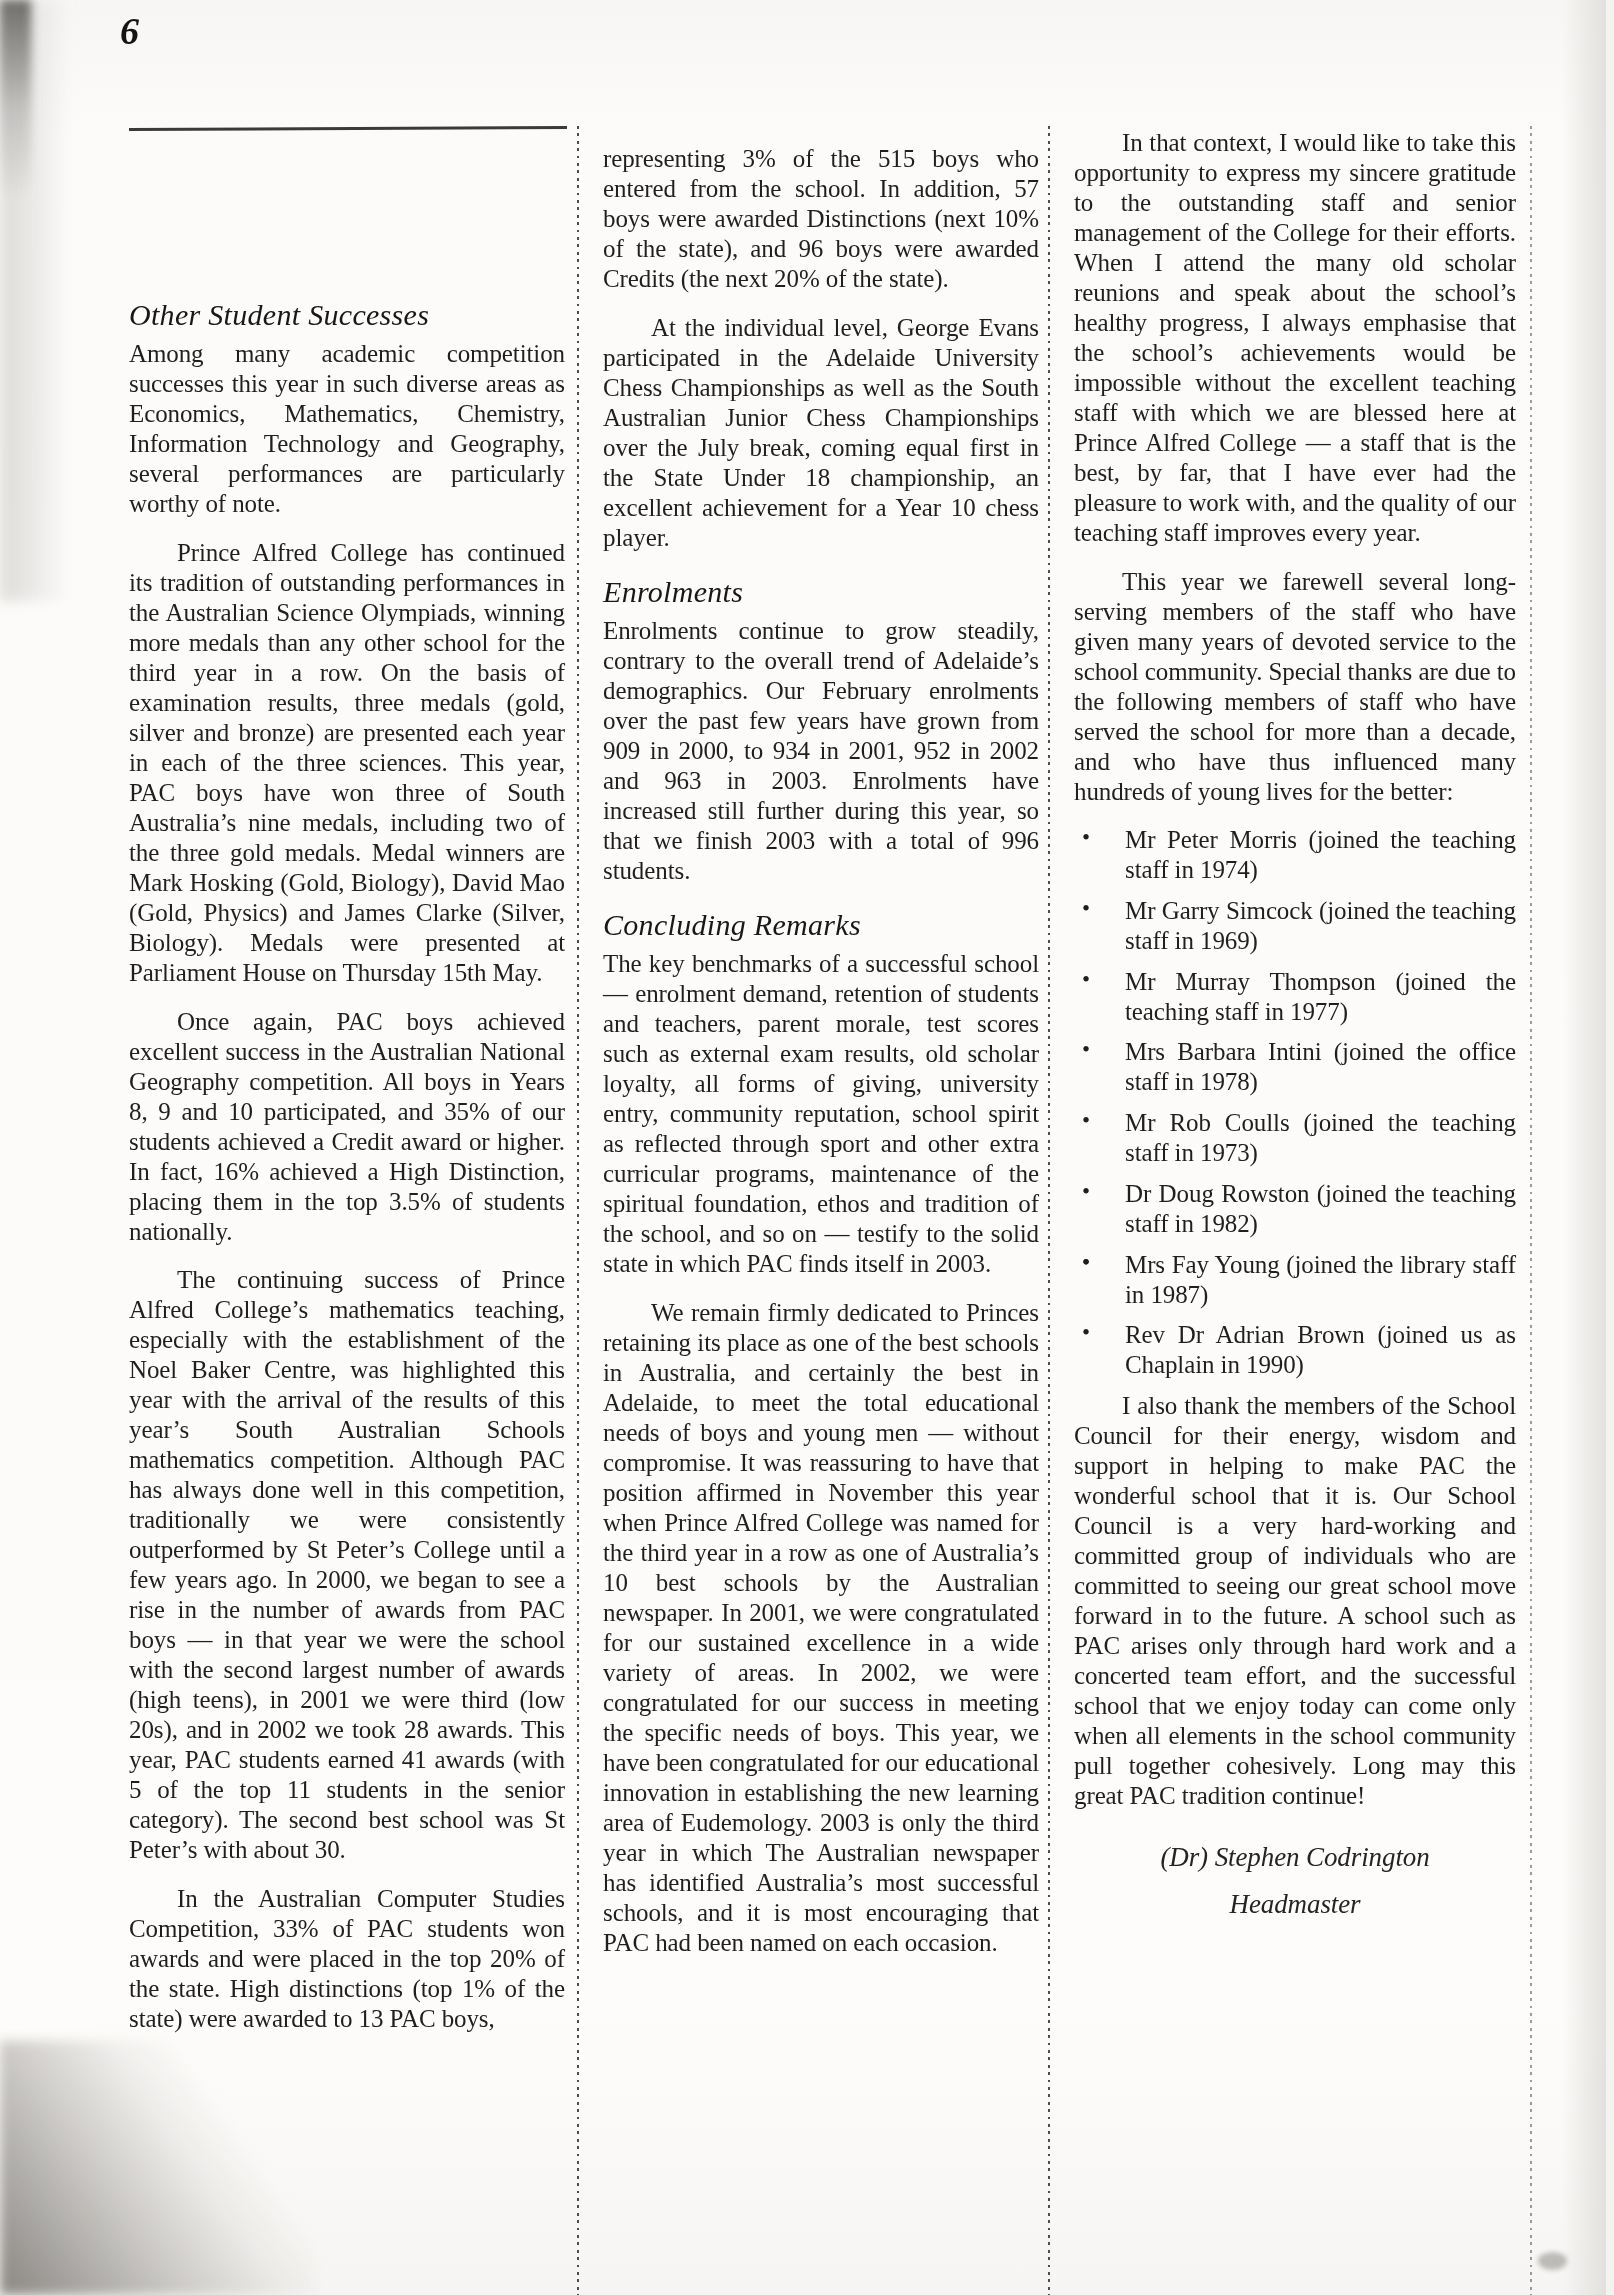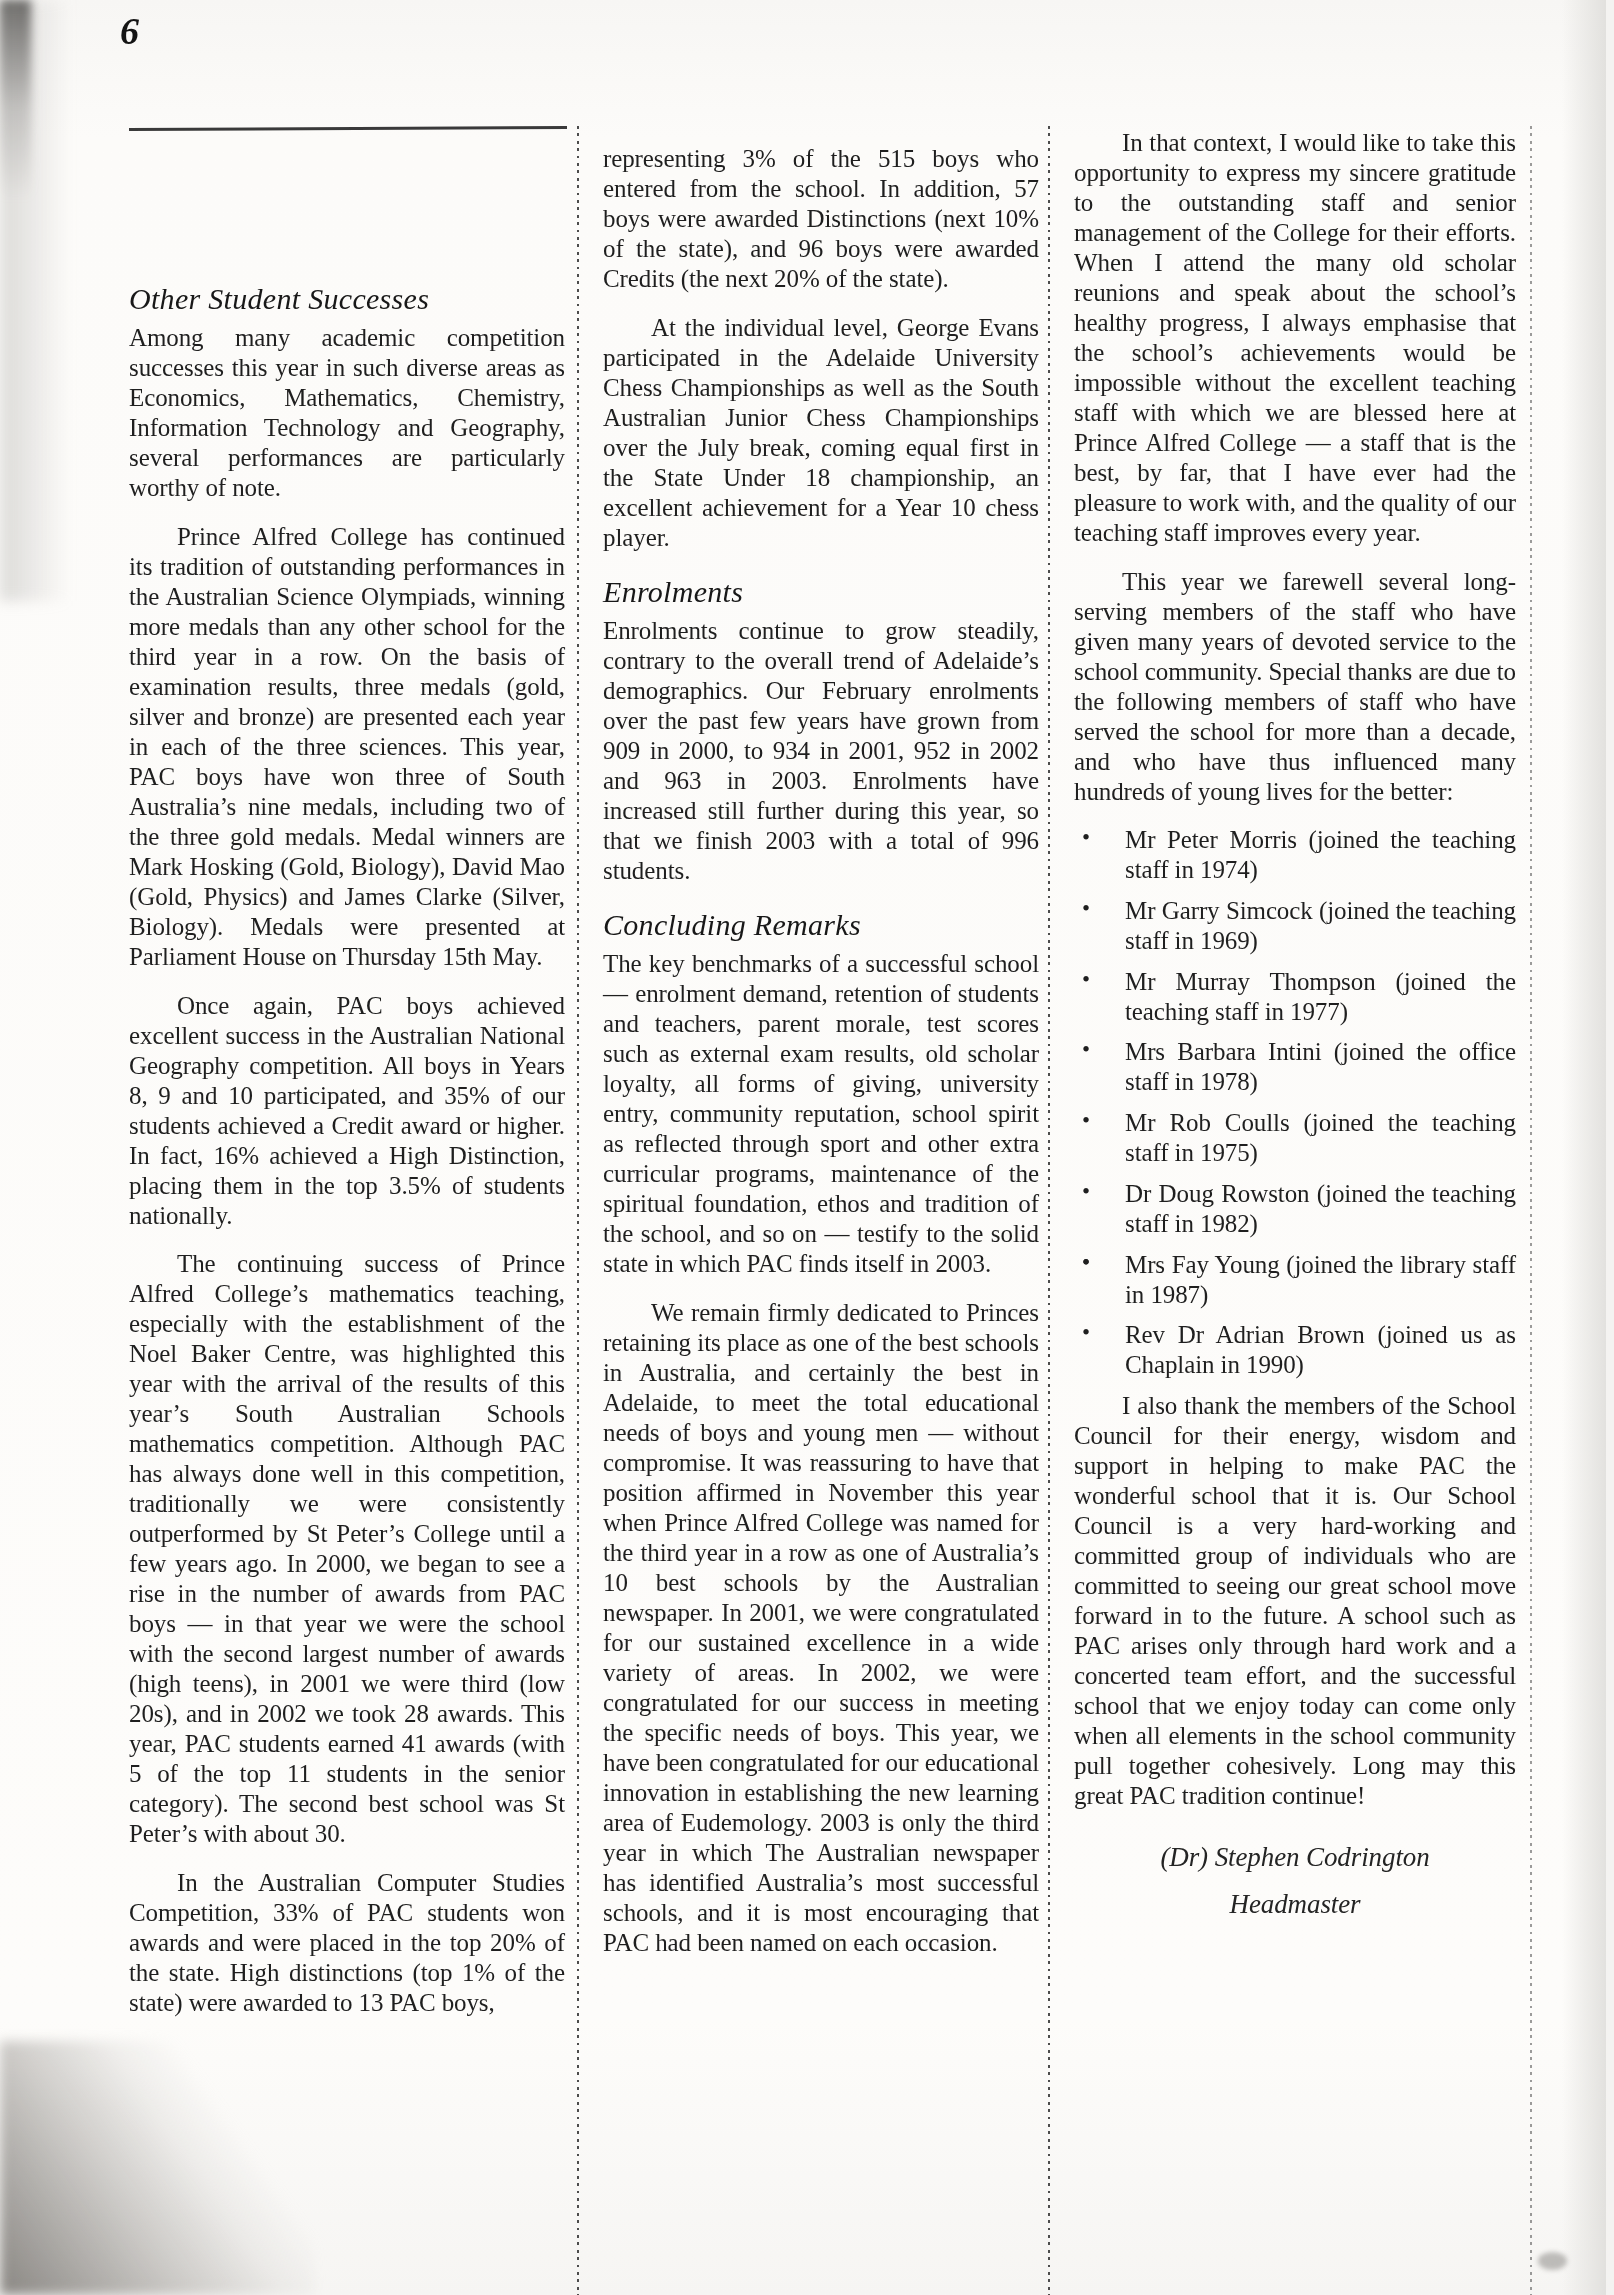--- a/index.html
+++ b/index.html
@@ -26,21 +26,21 @@
   
   .pageno{position:absolute;left:120px;top:9.4px;font-size:38px;font-weight:bold;font-style:italic;color:#141414;}
   .title-rule{position:absolute;left:129px;top:127px;width:438px;height:2.7px;background:#3a3a3a;transform:rotate(-.25deg);}
   .doc-title{position:absolute;left:127px;top:158px;font-size:39px;font-style:italic;color:#121212;letter-spacing:0.7px;white-space:nowrap;}
   
   .divider{position:absolute;top:126px;bottom:0;width:2px;
     background-image:repeating-linear-gradient(to bottom,#4c4c4c 0 2.7px,transparent 2.7px 7.4px);}
   #div1{left:577px;} #div2{left:1048px;} #div3{left:1530px;opacity:.55;}
   
   .col{position:absolute;width:436px;font-size:25px;line-height:30px;text-align:justify;letter-spacing:-0.1px;z-index:2;}
-  #col1{left:129px;top:284px;}
+  #col1{left:129px;top:300px;}
   #col2{left:603px;top:144px;}
   #col3{left:1074px;top:128px;width:442px;}
   .para{margin:0 0 18.7px 0;}
   .para.indent{text-indent:48px;}
   .heading{font-style:italic;font-weight:normal;font-size:30px;letter-spacing:0.3px;margin:24px 0 9.4px 0;color:#181818;text-align:left;}
   .col .heading:first-child{margin-top:0;}
   .bullet{position:relative;padding-left:51px;margin:0 0 10.7px 0;}
   .bullet .dot{position:absolute;left:8px;top:-2px;font-size:23px;}
   .sig{font-style:italic;font-size:27px;color:#242424;text-align:center;}
   .sig-name{margin-top:31px;}
@@ -82,21 +82,21 @@
       <p class="para flush">The key benchmarks of a successful school — enrolment demand, retention of students and teachers, parent morale, test scores such as external exam results, old scholar loyalty, all forms of giving, university entry, community reputation, school spirit as reflected through sport and other extra curricular programs, maintenance of the spiritual foundation, ethos and tradition of the school, and so on — testify to the solid state in which PAC finds itself in 2003.</p>
       <p class="para indent">We remain firmly dedicated to Princes retaining its place as one of the best schools in Australia, and certainly the best in Adelaide, to meet the total educational needs of boys and young men — without compromise. It was reassuring to have that position affirmed in November this year when Prince Alfred College was named for the third year in a row as one of Australia’s 10 best schools by the Australian newspaper. In 2001, we were congratulated for our sustained excellence in a wide variety of areas. In 2002, we were congratulated for our success in meeting the specific needs of boys. This year, we have been congratulated for our educational innovation in establishing the new learning area of Eudemology. 2003 is only the third year in which The Australian newspaper has identified Australia’s most successful schools, and it is most encouraging that PAC had been named on each occasion.</p>
     </div>
   <div class="col" id="col3">
       <p class="para indent">In that context, I would like to take this opportunity to express my sincere gratitude to the outstanding staff and senior management of the College for their efforts. When I attend the many old scholar reunions and speak about the school’s healthy progress, I always emphasise that the school’s achievements would be impossible without the excellent teaching staff with which we are blessed here at Prince Alfred College — a staff that is the best, by far, that I have ever had the pleasure to work with, and the quality of our teaching staff improves every year.</p>
       <p class="para indent">This year we farewell several long-serving members of the staff who have given many years of devoted service to the school community. Special thanks are due to the following members of staff who have served the school for more than a decade, and who have thus influenced many hundreds of young lives for the better:</p>
       <div class="bullet"><span class="dot">•</span><span>Mr Peter Morris (joined the teaching staff in 1974)</span></div>
       <div class="bullet"><span class="dot">•</span><span>Mr Garry Simcock (joined the teaching staff in 1969)</span></div>
       <div class="bullet"><span class="dot">•</span><span>Mr Murray Thompson (joined the teaching staff in 1977)</span></div>
       <div class="bullet"><span class="dot">•</span><span>Mrs Barbara Intini (joined the office staff in 1978)</span></div>
-      <div class="bullet"><span class="dot">•</span><span>Mr Rob Coulls (joined the teaching staff in 1975)</span></div>
+      <div class="bullet"><span class="dot">•</span><span>Mr Rob Coulls (joined the teaching staff in 1973)</span></div>
       <div class="bullet"><span class="dot">•</span><span>Dr Doug Rowston (joined the teaching staff in 1982)</span></div>
       <div class="bullet"><span class="dot">•</span></div>
       <div class="bullet"><span class="dot">•</span><span>Mrs Fay Young (joined the library staff in 1987)</span></div>
       <div class="bullet"><span class="dot">•</span><span>Rev Dr Adrian Brown (joined us as Chaplain in 1990)</span></div>
       <p class="para indent">I also thank the members of the School Council for their energy, wisdom and support in helping to make PAC the wonderful school that it is. Our School Council is a very hard-working and committed group of individuals who are committed to seeing our great school move forward in to the future. A school such as PAC arises only through hard work and a concerted team effort, and the successful school that we enjoy today can come only when all elements in the school community pull together cohesively. Long may this great PAC tradition continue!</p>
       <div class="sig sig-name">(Dr) Stephen Codrington</div>
       <div class="sig sig-role">Headmaster</div>
     </div>
 </div>
 

